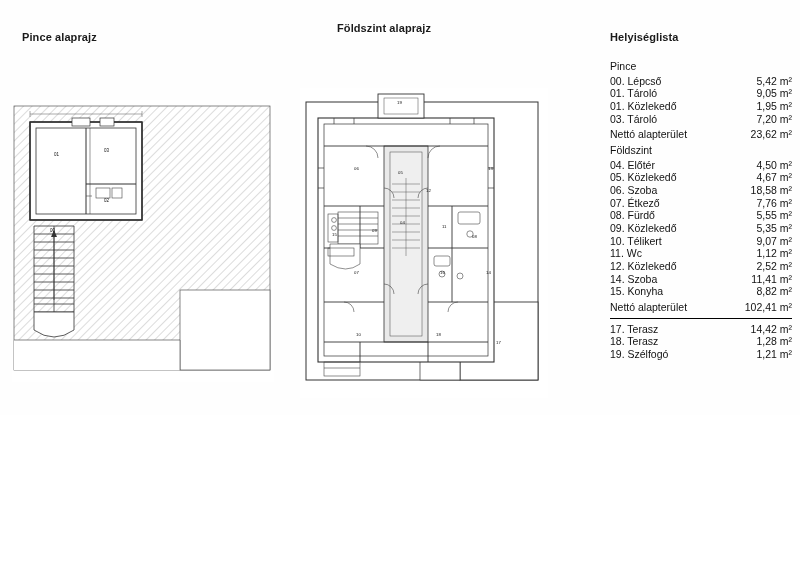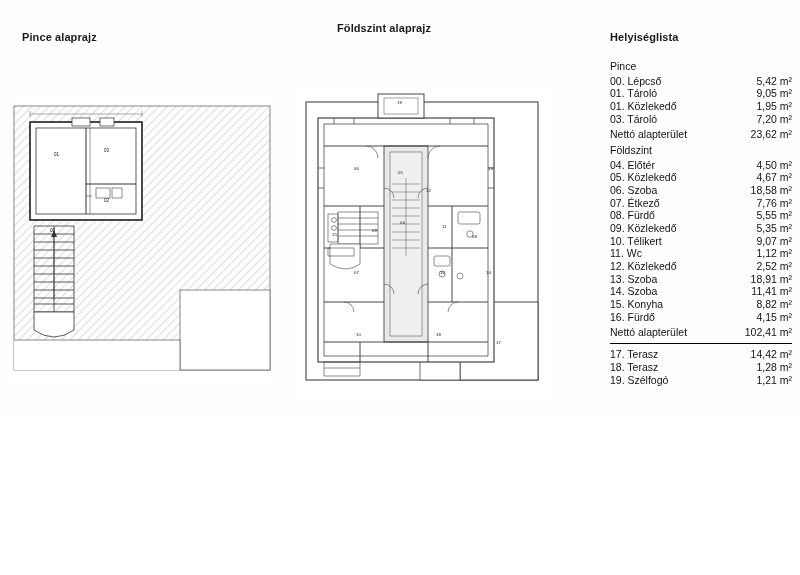--- a/index.html
+++ b/index.html
@@ -346,34 +346,26 @@
       </div>
       <div class="row">
         <span class="lbl">11. Wc</span>
         <span class="val">1,12 m²</span>
       </div>
       <div class="row">
         <span class="lbl">12. Közlekedő</span>
         <span class="val">2,52 m²</span>
       </div>
       <div class="row">
-        <span class="lbl">13. Szoba</span>
-        <span class="val">18,91 m²</span>
-      </div>
-      <div class="row">
         <span class="lbl">14. Szoba</span>
         <span class="val">11,41 m²</span>
       </div>
       <div class="row">
         <span class="lbl">15. Konyha</span>
         <span class="val">8,82 m²</span>
-      </div>
-      <div class="row">
-        <span class="lbl">16. Fürdő</span>
-        <span class="val">4,15 m²</span>
       </div>
     </div>
 
     <div class="row total">
       <span class="lbl">Nettó alapterület</span>
       <span class="val">102,41 m²</span>
     </div>
 
     <hr class="sep">
 

